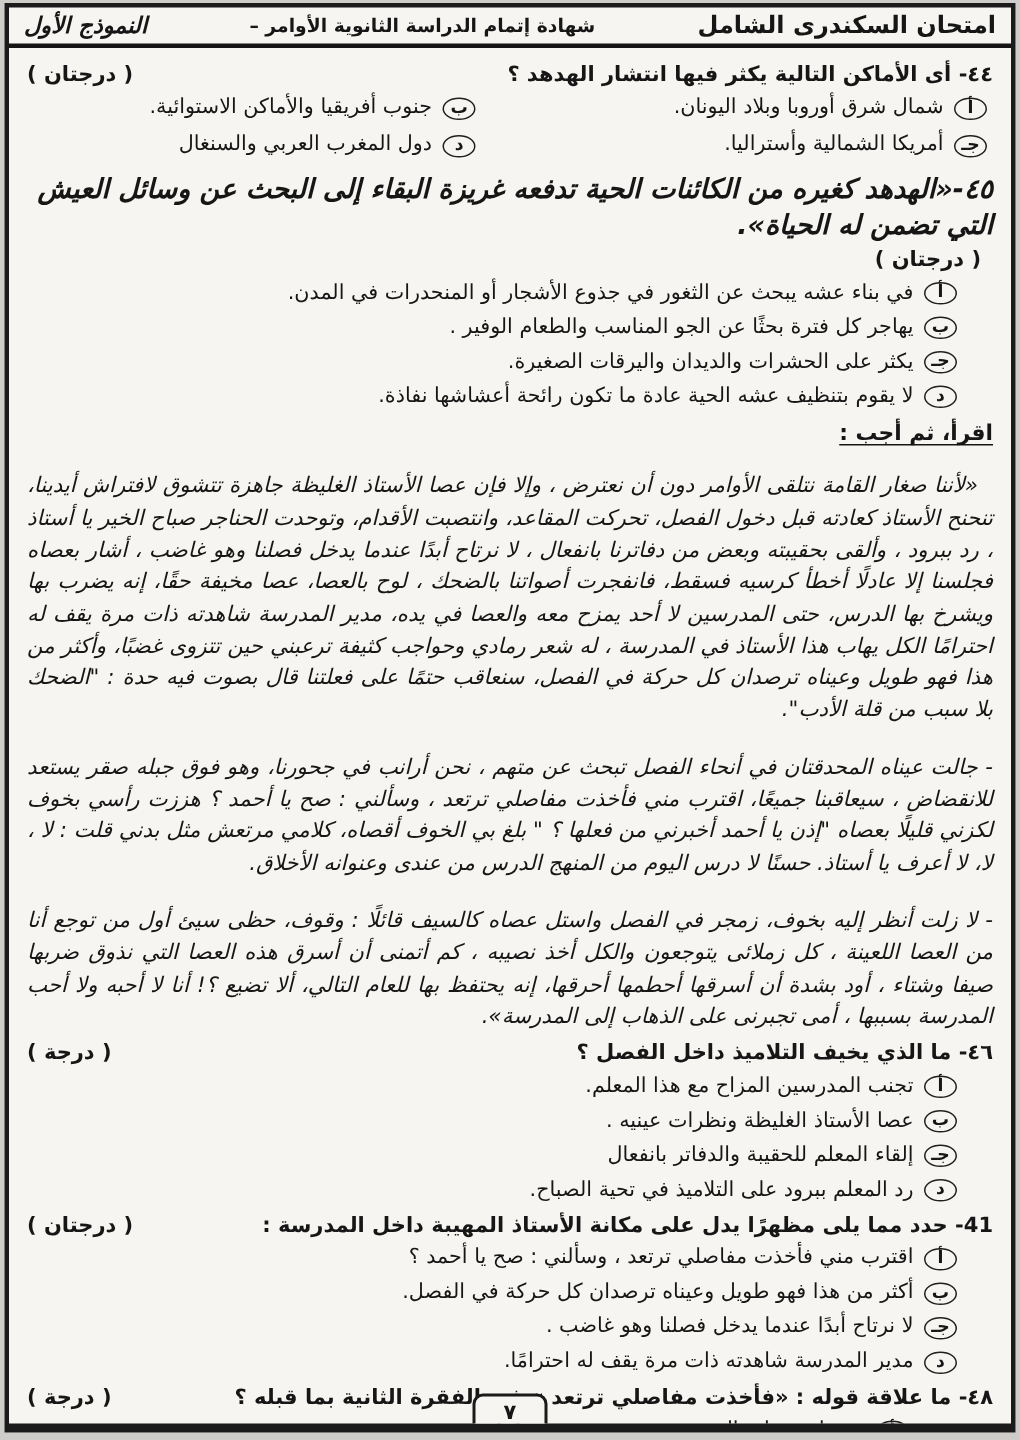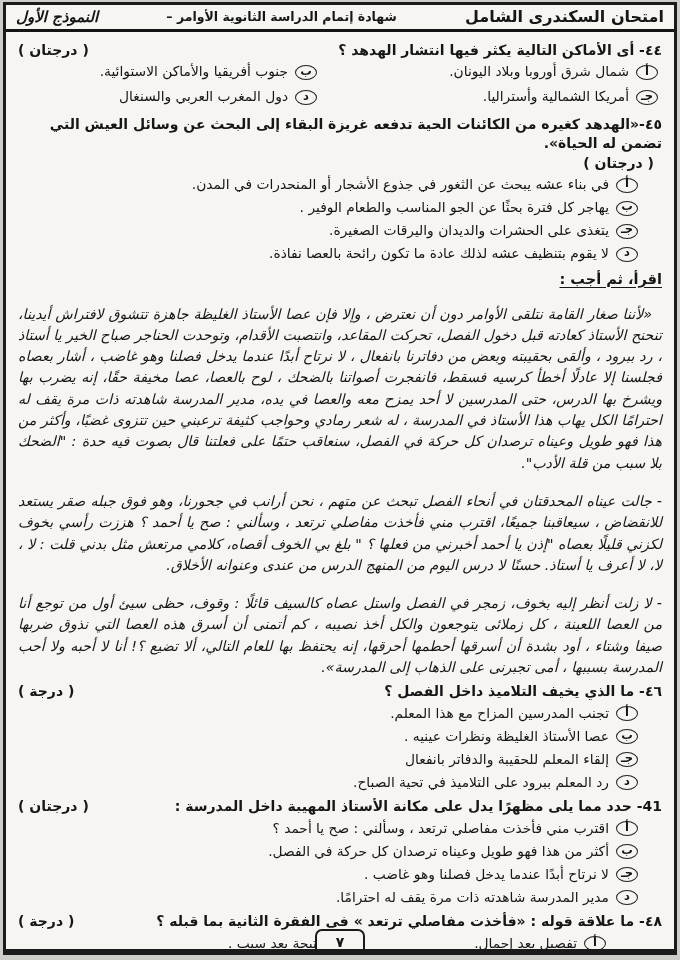--- a/index.html
+++ b/index.html
@@ -40,21 +40,21 @@
     flex:0 0 auto;width:22px;height:15px;
     border:1.5px solid #1f1f1f;border-radius:50%;
     display:flex;align-items:center;justify-content:center;
     font-weight:bold;font-size:11.5px;line-height:1;padding-bottom:2px;
     box-sizing:border-box;background:transparent;
   }
   .opt .otext{font-size:13.8px;line-height:1.3;text-align:center;}
   .grid2{display:grid;grid-template-columns:1.12fr 1fr;column-gap:6px;padding-right:4px;}
   .grid2 .opt{margin:2px 0;}
   .grid2-q48{display:grid;grid-template-columns:250px 1fr;column-gap:6px;padding-right:56px;}
-  .statement{font-weight:bold;font-size:14px;margin-top:5px;line-height:1.35;}
+  .statement{font-weight:bold;font-size:18px;margin-top:5px;line-height:1.35;font-style:italic;}
   .read-head{
     font-weight:bold;font-size:14.5px;margin:6px 0 3px 0;
     text-decoration:underline;text-underline-offset:3px;
   }
   .passage{font-size:14.2px;}
   .passage p{margin:17px 0 1px 0;text-align:justify;line-height:1.5;font-style:italic;}
   .passage p.first{text-indent:10px;}
   
   .pagebox{
     position:absolute;left:50%;bottom:-13px;transform:translateX(-50%);
@@ -107,25 +107,25 @@
       <div class="opt">
         <span class="circ">أ</span>
         <span class="otext">في بناء عشه يبحث عن الثغور في جذوع الأشجار أو المنحدرات في المدن.</span>
       </div>
       <div class="opt">
         <span class="circ">ب</span>
         <span class="otext">يهاجر كل فترة بحثًا عن الجو المناسب والطعام الوفير .</span>
       </div>
       <div class="opt">
         <span class="circ">جـ</span>
-        <span class="otext">يتغذى على الحشرات والديدان واليرقات الصغيرة.</span>
-      </div>
-      <div class="opt">
-        <span class="circ">د</span>
-        <span class="otext">لا يقوم بتنظيف عشه لذلك عادة ما تكون رائحة بالعصا نفاذة.</span>
+        <span class="otext">يكثر على الحشرات والديدان واليرقات الصغيرة.</span>
+      </div>
+      <div class="opt">
+        <span class="circ">د</span>
+        <span class="otext">لا يقوم بتنظيف عشه الحية عادة ما تكون رائحة أعشاشها نفاذة.</span>
       </div>
     </div>
 
     <div class="read-head">اقرأ، ثم أجب :</div>
     <div class="passage">
       <p class="first">«لأننا صغار القامة نتلقى الأوامر دون أن نعترض ، وإلا فإن عصا الأستاذ الغليظة جاهزة تتشوق لافتراش أيدينا، تنحنح الأستاذ كعادته قبل دخول الفصل، تحركت المقاعد، وانتصبت الأقدام، وتوحدت الحناجر صباح الخير يا أستاذ ، رد ببرود ، وألقى بحقيبته وبعض من دفاترنا بانفعال ، لا نرتاح أبدًا عندما يدخل فصلنا وهو غاضب ، أشار بعصاه فجلسنا إلا عادلًا أخطأ كرسيه فسقط، فانفجرت أصواتنا بالضحك ، لوح بالعصا، عصا مخيفة حقًا، إنه يضرب بها ويشرخ بها الدرس، حتى المدرسين لا أحد يمزح معه والعصا في يده، مدير المدرسة شاهدته ذات مرة يقف له احترامًا الكل يهاب هذا الأستاذ في المدرسة ، له شعر رمادي وحواجب كثيفة ترعبني حين تتزوى غضبًا، وأكثر من هذا فهو طويل وعيناه ترصدان كل حركة في الفصل، سنعاقب حتمًا على فعلتنا قال بصوت فيه حدة : "الضحك بلا سبب من قلة الأدب".</p>
       <p>- جالت عيناه المحدقتان في أنحاء الفصل تبحث عن متهم ، نحن أرانب في جحورنا، وهو فوق جبله صقر يستعد للانقضاض ، سيعاقبنا جميعًا، اقترب مني فأخذت مفاصلي ترتعد ، وسألني : صح يا أحمد ؟ هززت رأسي بخوف لكزني قليلًا بعصاه "إذن يا أحمد أخبرني من فعلها ؟ " بلغ بي الخوف أقصاه، كلامي مرتعش مثل بدني قلت : لا ، لا، لا أعرف يا أستاذ. حسنًا لا درس اليوم من المنهج الدرس من عندى وعنوانه الأخلاق.</p>
       <p>- لا زلت أنظر إليه بخوف، زمجر في الفصل واستل عصاه كالسيف قائلًا : وقوف، حظى سيئ أول من توجع أنا من العصا اللعينة ، كل زملائى يتوجعون والكل أخذ نصيبه ، كم أتمنى أن أسرق هذه العصا التي نذوق ضربها صيفا وشتاء ، أود بشدة أن أسرقها أحطمها أحرقها، إنه يحتفظ بها للعام التالي، ألا تضيع ؟! أنا لا أحبه ولا أحب المدرسة بسببها ، أمى تجبرنى على الذهاب إلى المدرسة».</p>
     </div>
 

